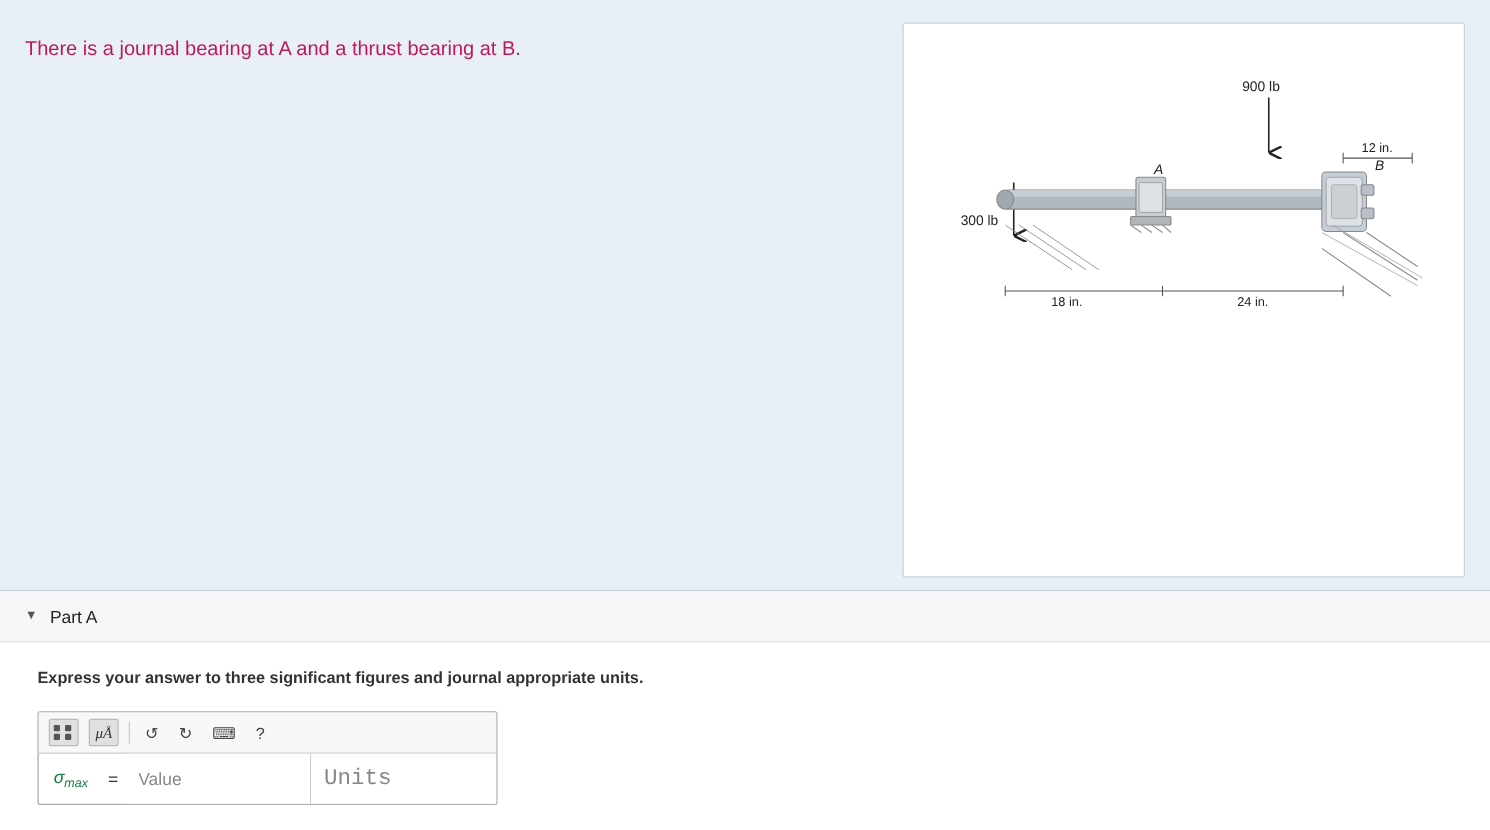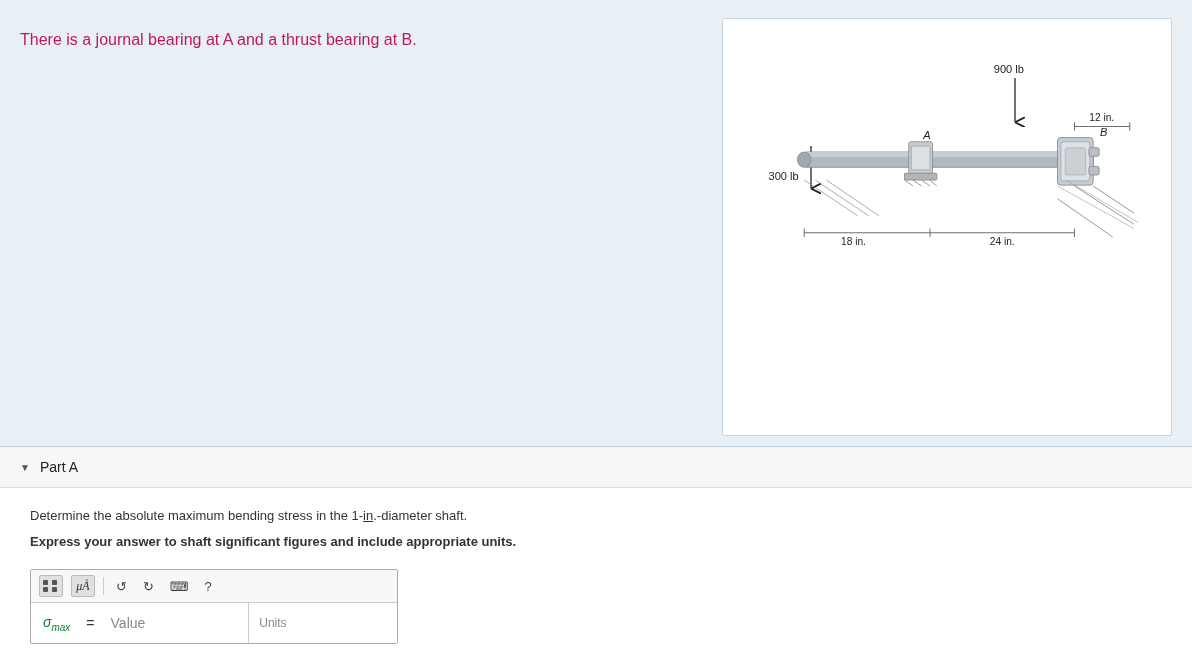--- a/index.html
+++ b/index.html
@@ -208,24 +208,25 @@
       font-size: 14px;
       color: #555;
       outline: none;
       min-width: 100px;
     }
 
     .units-input {
       flex: 1;
       border: none;
       padding: 6px 10px;
-      font-size: 12px;
+      font-size: 18px;
       color: #555;
       outline: none;
       min-width: 100px;
+      font-family: Liberation Mono, monospace;
     }
 
     .value-input::placeholder,
     .units-input::placeholder {
       color: #888;
     }
 
     
     .underline-text {
       text-decoration: underline;
@@ -328,24 +329,21 @@
   <div class="divider"></div>
 
   <div class="bottom-section">
 
     <div class="part-header">
       <span class="part-chevron">▼</span>
       <span class="part-label">Part A</span>
     </div>
 
     <div class="part-content">
-      <p class="part-description">
-        Determine the absolute maximum bending stress in the 1-<span class="underline-text">in</span>.-diameter shaft.
-      </p>
-      <p class="part-instruction">Express your answer to shaft significant figures and include appropriate units.</p>
+      <p class="part-instruction">Express your answer to three significant figures and journal appropriate units.</p>
 
       
       <div class="answer-box">
 
         <div class="toolbar">
 
           <button class="toolbar-btn matrix" title="Insert matrix">
             <div class="matrix-cell"></div>
             <div class="matrix-cell"></div>
             <div class="matrix-cell"></div>

